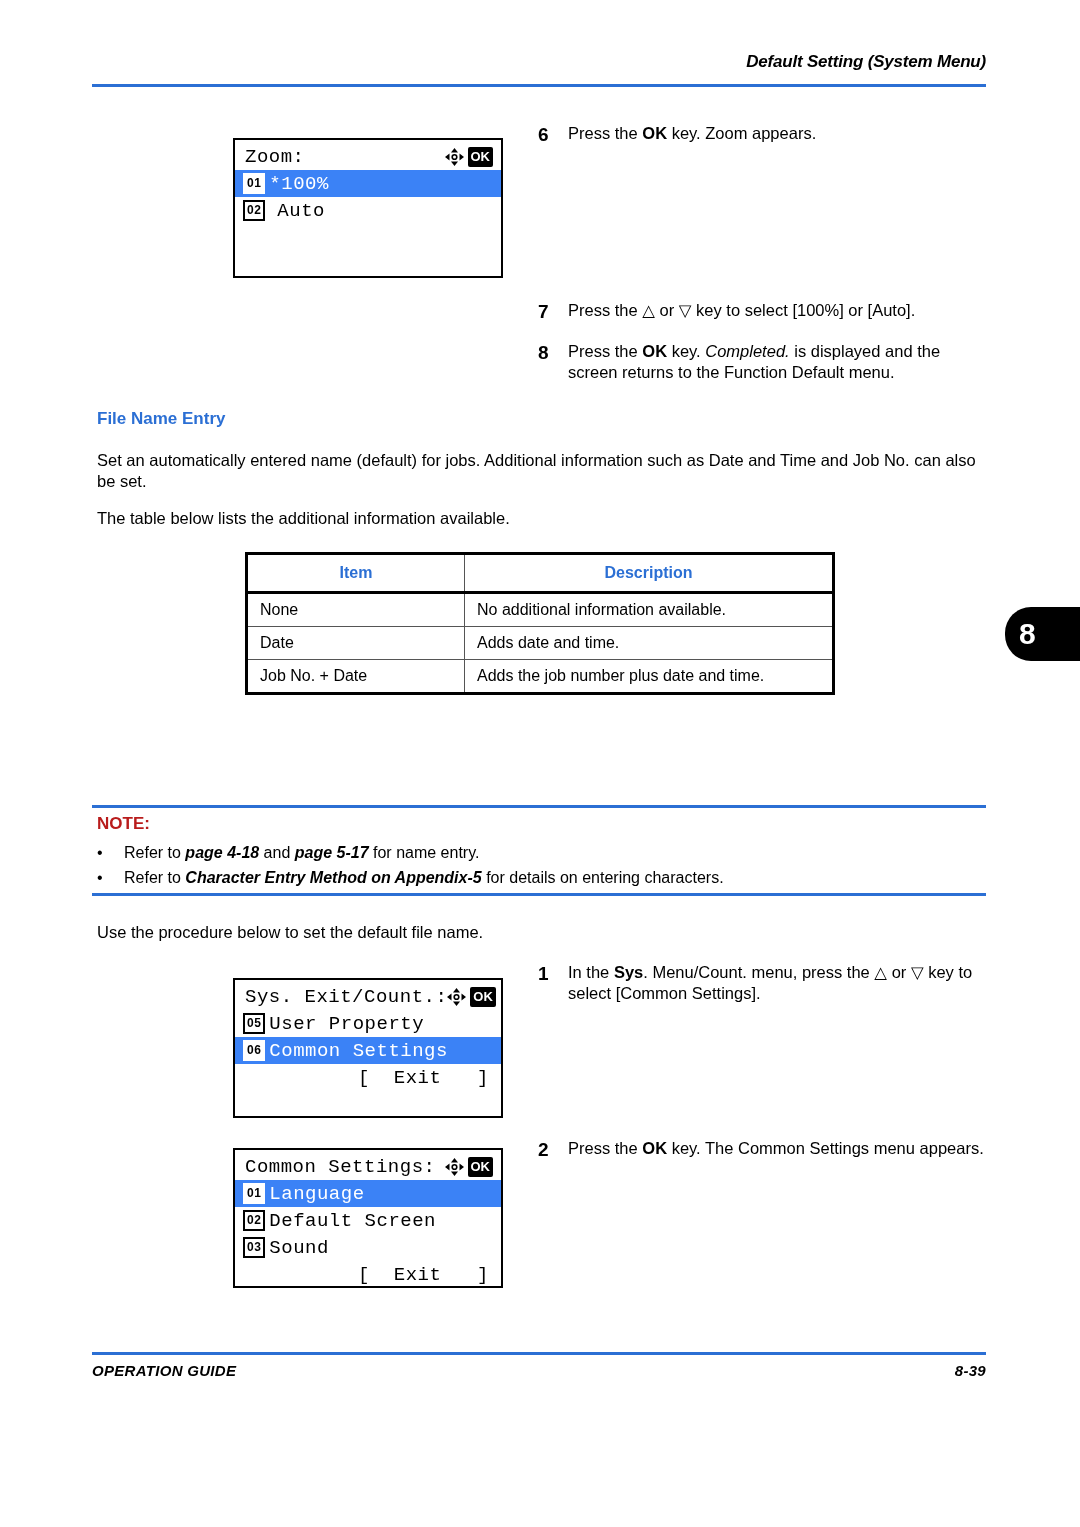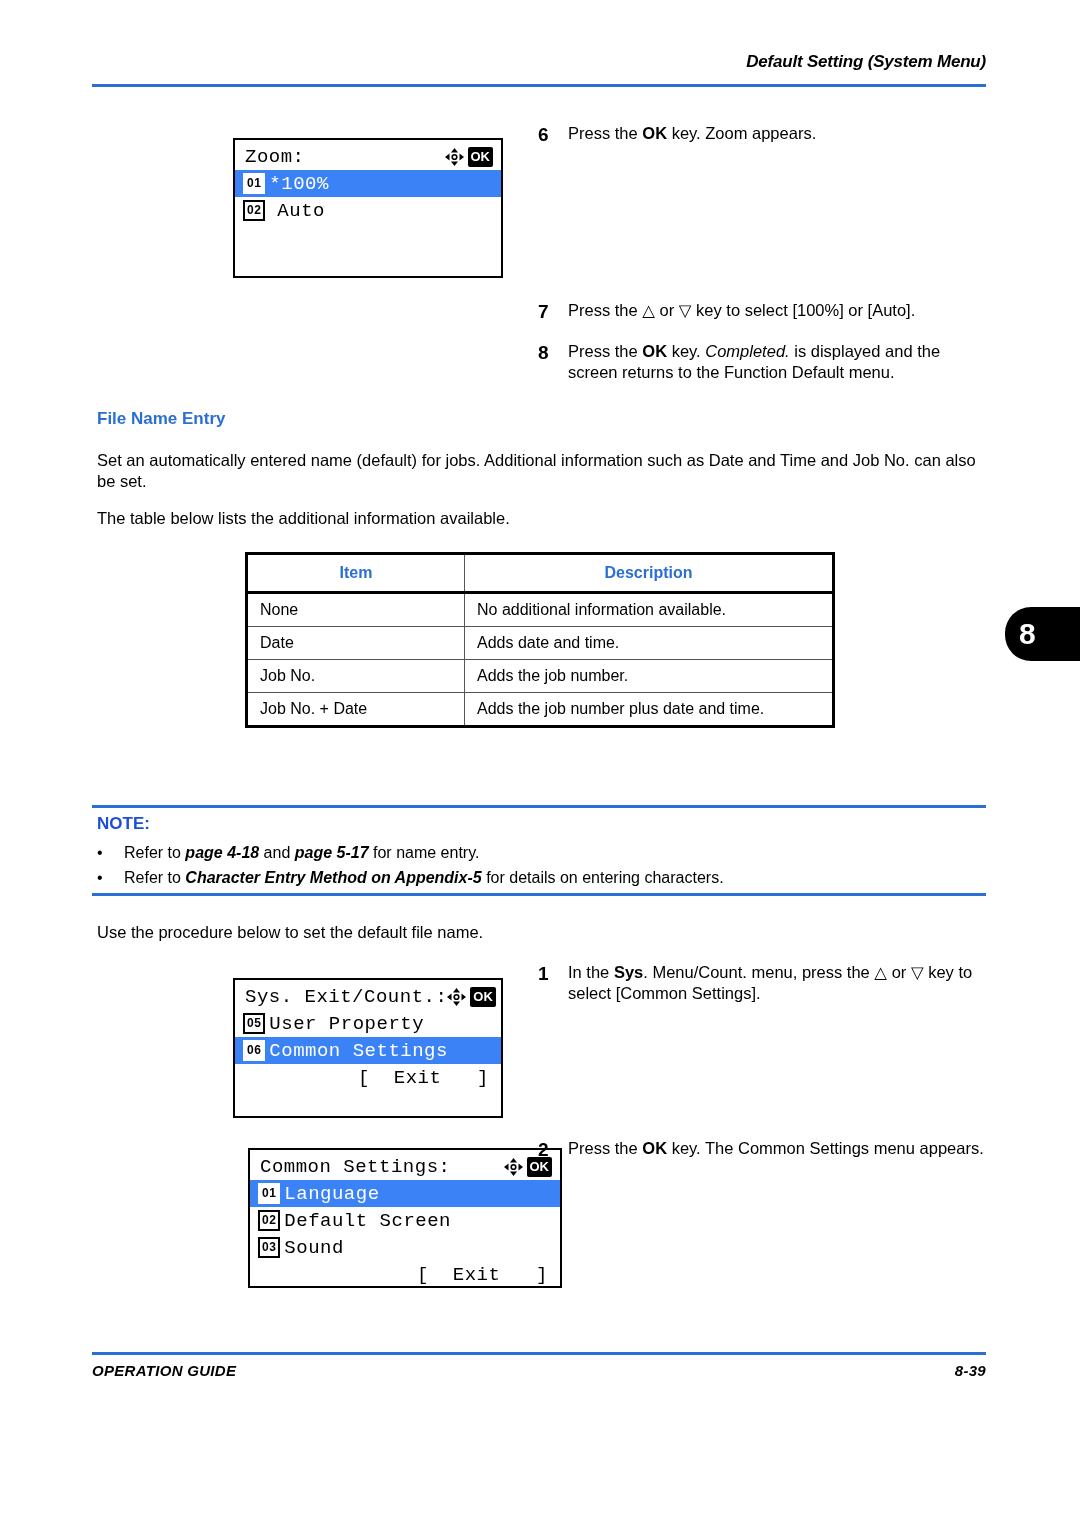--- a/index.html
+++ b/index.html
@@ -191,21 +191,21 @@
   .info-table { border: 3px solid #000000; }
   .info-table col.c1 { width: 218px; }
 
   
   #note-rule-top { left: 92px; top: 805px; width: 894px; }
   #note-rule-bot { left: 92px; top: 893px; width: 894px; }
   .note-title {
     position: absolute;
     left: 97px;
     top: 814px;
-    color: #1d4ed8;
+    color: #b91c1c;
     font-weight: bold;
     font-size: 17px;
   }
   .note-list {
     position: absolute;
     left: 97px;
     top: 841px;
     width: 890px;
     font-size: 16px;
   }
@@ -300,24 +300,20 @@
   <tbody>
     <tr>
       <td>None</td>
       <td>No additional information available.</td>
     </tr>
     <tr>
       <td>Date</td>
       <td>Adds date and time.</td>
     </tr>
     <tr>
-      <td>Job No.</td>
-      <td>Adds the job number.</td>
-    </tr>
-    <tr>
       <td>Job No. + Date</td>
       <td>Adds the job number plus date and time.</td>
     </tr>
   </tbody>
 </table>
 
 <div class="rule-blue" id="note-rule-top"></div>
 <div class="note-title">NOTE:</div>
 <div class="note-list">
   <div class="note-item">
@@ -350,21 +346,21 @@
   </div>
   <div class="lcd-row">
     <span class="idx">05</span><span class="lcd-label">User Property</span>
   </div>
   <div class="lcd-row hi">
     <span class="idx">06</span><span class="lcd-label">Common Settings</span>
   </div>
   <div class="lcd-exit">[  Exit   ]</div>
 </div>
 
-<div class="lcd" style="left:248px; top:1148px; width:314px; height:140px;">
+<div class="lcd" style="left:233px; top:1148px; width:270px; height:140px;">
   <div class="lcd-title-row">
     <span class="lcd-title">Common Settings:</span>
     <span class="lcd-icons">
       <svg class="nav-diamond" width="19" height="18" viewBox="0 0 19 18">
         <polygon points="9.5,0 13,4.5 6,4.5" fill="#000"></polygon>
         <polygon points="9.5,18 13,13.5 6,13.5" fill="#000"></polygon>
         <polygon points="0,9 4.5,5.5 4.5,12.5" fill="#000"></polygon>
         <polygon points="19,9 14.5,5.5 14.5,12.5" fill="#000"></polygon>
         <circle cx="9.5" cy="9" r="3.1" fill="#000"></circle>
         <circle cx="9.5" cy="9" r="1.5" fill="#fff"></circle>

